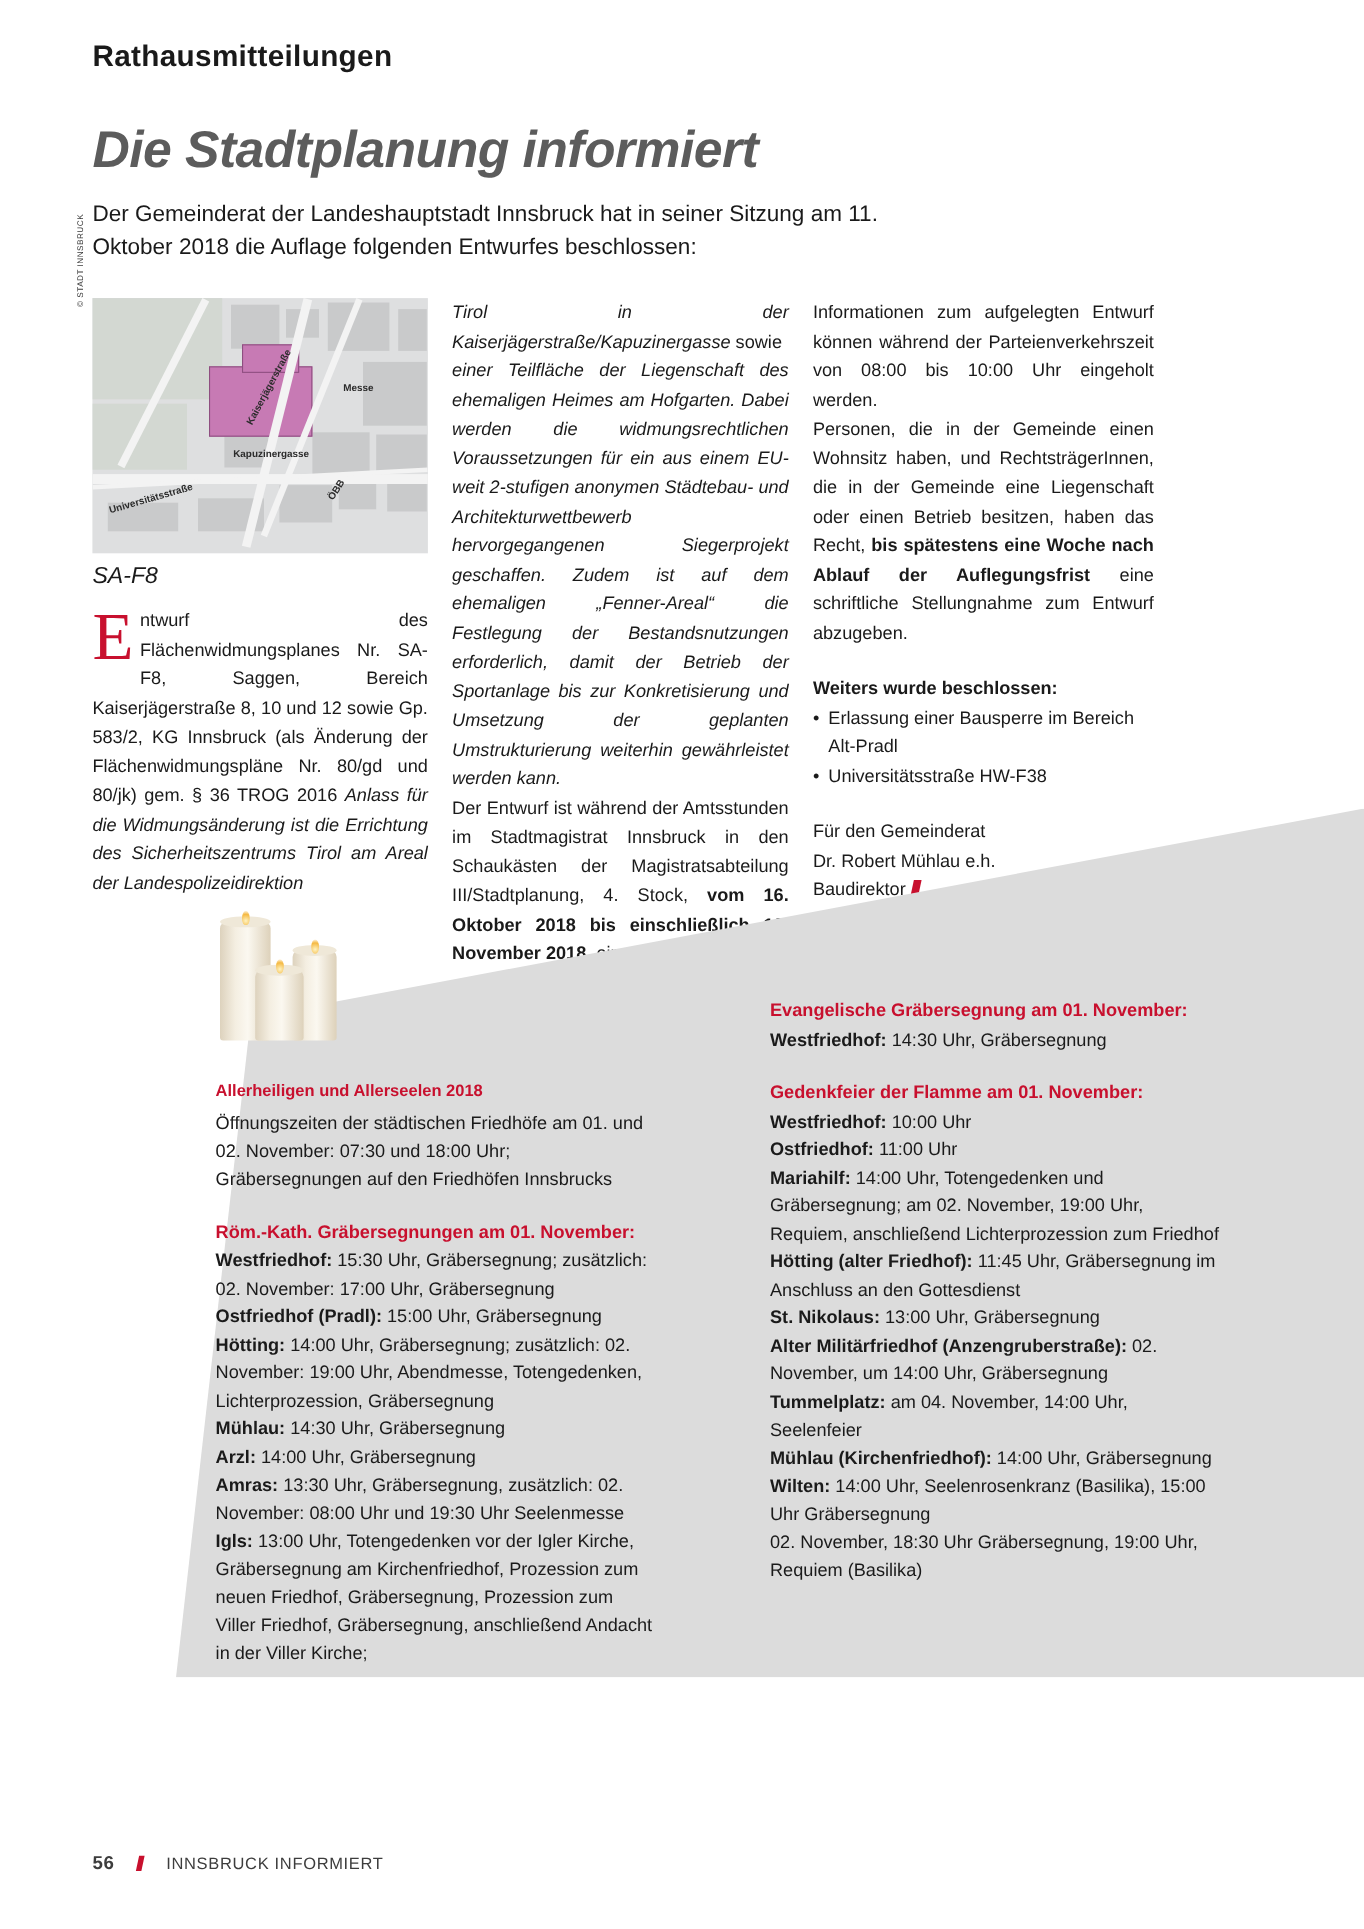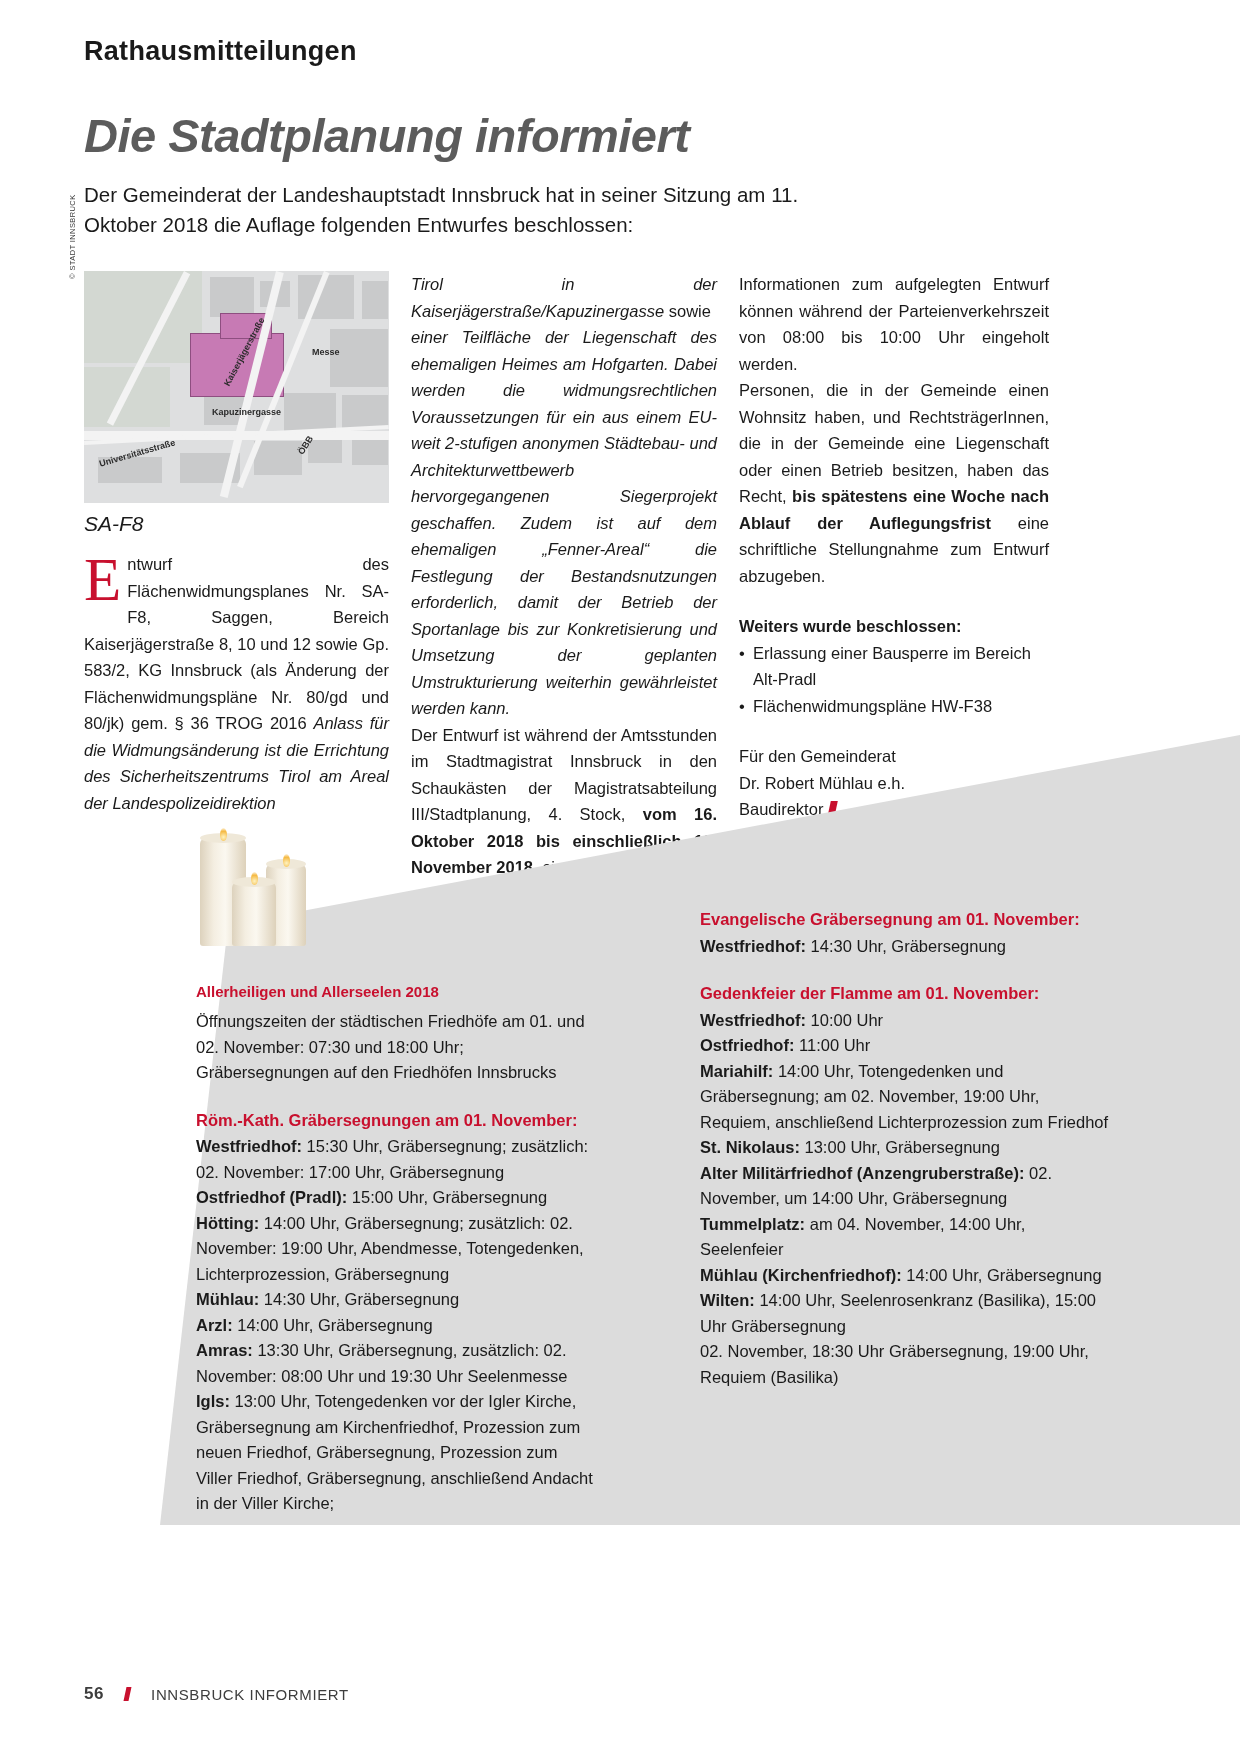--- a/index.html
+++ b/index.html
@@ -365,21 +365,21 @@
     <span>einer Teilfläche der Liegenschaft des ehemaligen Heimes am Hofgarten. Dabei werden die widmungsrechtlichen Voraussetzungen für ein aus einem EU-weit 2-stufigen anonymen Städtebau- und Architekturwettbewerb hervorgegangenen Siegerprojekt geschaffen. Zudem ist auf dem ehemaligen „Fenner-Areal“ die Festlegung der Bestandsnutzungen erforderlich, damit der Betrieb der Sportanlage bis zur Konkretisierung und Umsetzung der geplanten Umstrukturierung weiterhin gewährleistet werden kann.</span><br>
     <span class="upright">Der Entwurf ist während der Amtsstunden im Stadtmagistrat Innsbruck in den Schaukästen der Magistratsabteilung III/Stadtplanung, 4. Stock, </span><b>vom 16. Oktober 2018 bis einschließlich 13. November 2018</b><span class="upright">, einsehbar.</span>
   </div>
 
   <div class="col3">
     <p>Informationen zum aufgelegten Entwurf können während der Parteienverkehrszeit von 08:00 bis 10:00 Uhr eingeholt werden.</p>
     <p><span>Personen, die in der Gemeinde einen Wohnsitz haben, und RechtsträgerInnen, die in der Gemeinde eine Liegenschaft oder einen Betrieb besitzen, haben das Recht, </span><b>bis spätestens eine Woche nach Ablauf der Auflegungsfrist</b><span> eine schriftliche Stellungnahme zum Entwurf abzugeben.</span></p>
     <p class="sec-head">Weiters wurde beschlossen:</p>
     <ul class="bullets">
       <li>Erlassung einer Bausperre im Bereich Alt-Pradl</li>
-      <li>Flächenwidmungspläne HW-F38</li>
+      <li>Universitätsstraße HW-F38</li>
     </ul>
     <div class="sign">
       <div>Für den Gemeinderat</div>
       <div>Dr. Robert Mühlau e.h.</div>
       <div><span>Baudirektor</span><span class="redmark"></span></div>
     </div>
   </div>
 
   <div class="panel"></div>
 
@@ -411,20 +411,21 @@
     <p class="p-body"><b>Igls:</b><span> 13:00 Uhr, Totengedenken vor der Igler Kirche, Gräbersegnung am Kirchenfriedhof, Prozession zum neuen Friedhof, Gräbersegnung, Prozession zum Viller Friedhof, Gräbersegnung, anschließend Andacht in der Viller Kirche;</span></p>
   </div>
 
   <div class="pcol pcol-right">
     <div class="p-sub">Evangelische Gräbersegnung am 01. November:</div>
     <p class="p-body"><b>Westfriedhof:</b><span> 14:30 Uhr, Gräbersegnung</span></p>
     <div class="p-sub">Gedenkfeier der Flamme am 01. November:</div>
     <p class="p-body"><b>Westfriedhof:</b><span> 10:00 Uhr</span></p>
     <p class="p-body"><b>Ostfriedhof:</b><span> 11:00 Uhr</span></p>
     <p class="p-body"><b>Mariahilf:</b><span> 14:00 Uhr, Totengedenken und Gräbersegnung; am 02. November, 19:00 Uhr, Requiem, anschließend Lichterprozession zum Friedhof</span></p>
+    <p class="p-body"><b>Hötting (alter Friedhof):</b><span> 11:45 Uhr, Gräbersegnung im Anschluss an den Gottesdienst</span></p>
     <p class="p-body"><b>St. Nikolaus:</b><span> 13:00 Uhr, Gräbersegnung</span></p>
     <p class="p-body"><b>Alter Militärfriedhof (Anzengruberstraße):</b><span> 02. November, um 14:00 Uhr, Gräbersegnung</span></p>
     <p class="p-body"><b>Tummelplatz:</b><span> am 04. November, 14:00 Uhr, Seelenfeier</span></p>
     <p class="p-body"><b>Mühlau (Kirchenfriedhof):</b><span> 14:00 Uhr, Gräbersegnung</span></p>
     <p class="p-body"><b>Wilten:</b><span> 14:00 Uhr, Seelenrosenkranz (Basilika), 15:00 Uhr Gräbersegnung</span></p>
     <p class="p-body">02. November, 18:30 Uhr Gräbersegnung, 19:00 Uhr, Requiem (Basilika)</p>
   </div>
 
   <div class="footer">
     <span class="pg">56</span>

